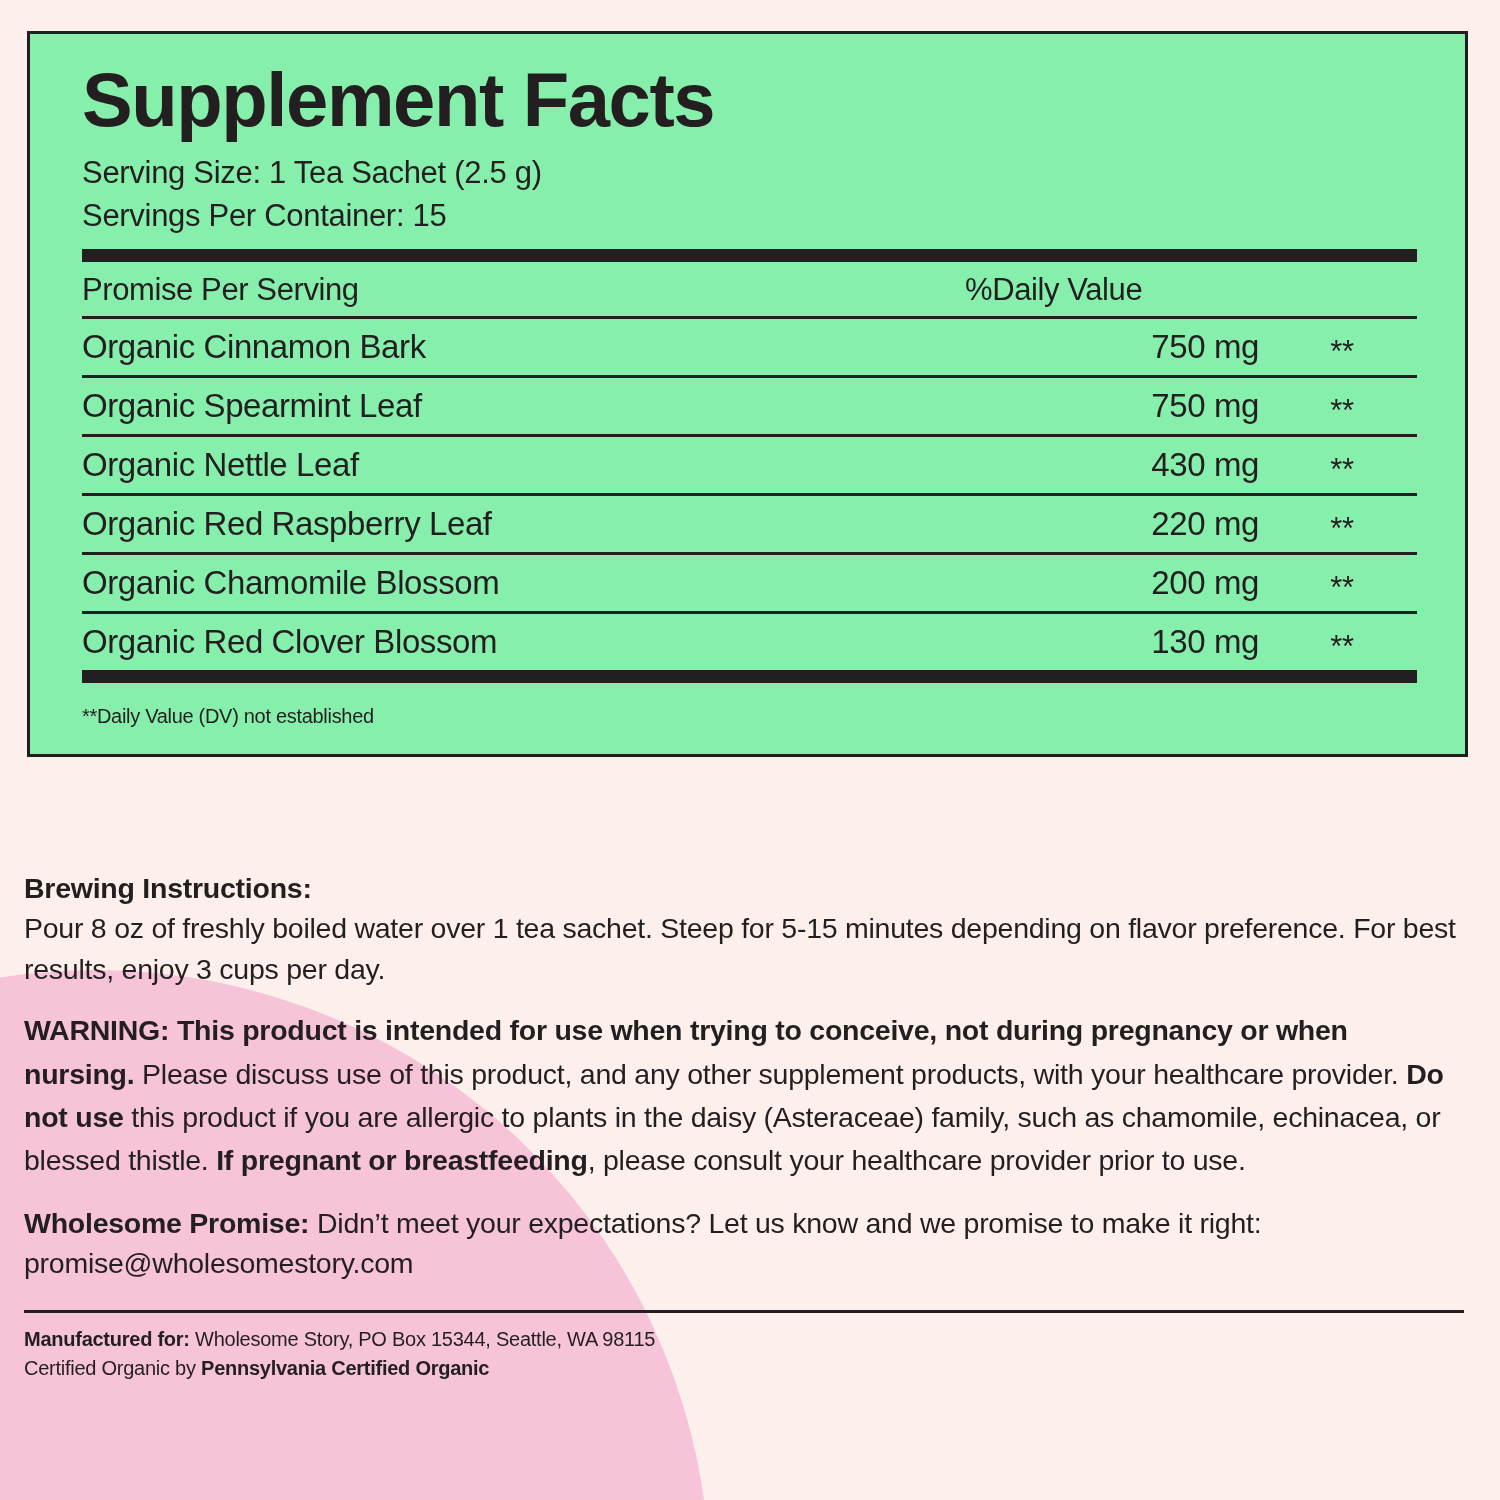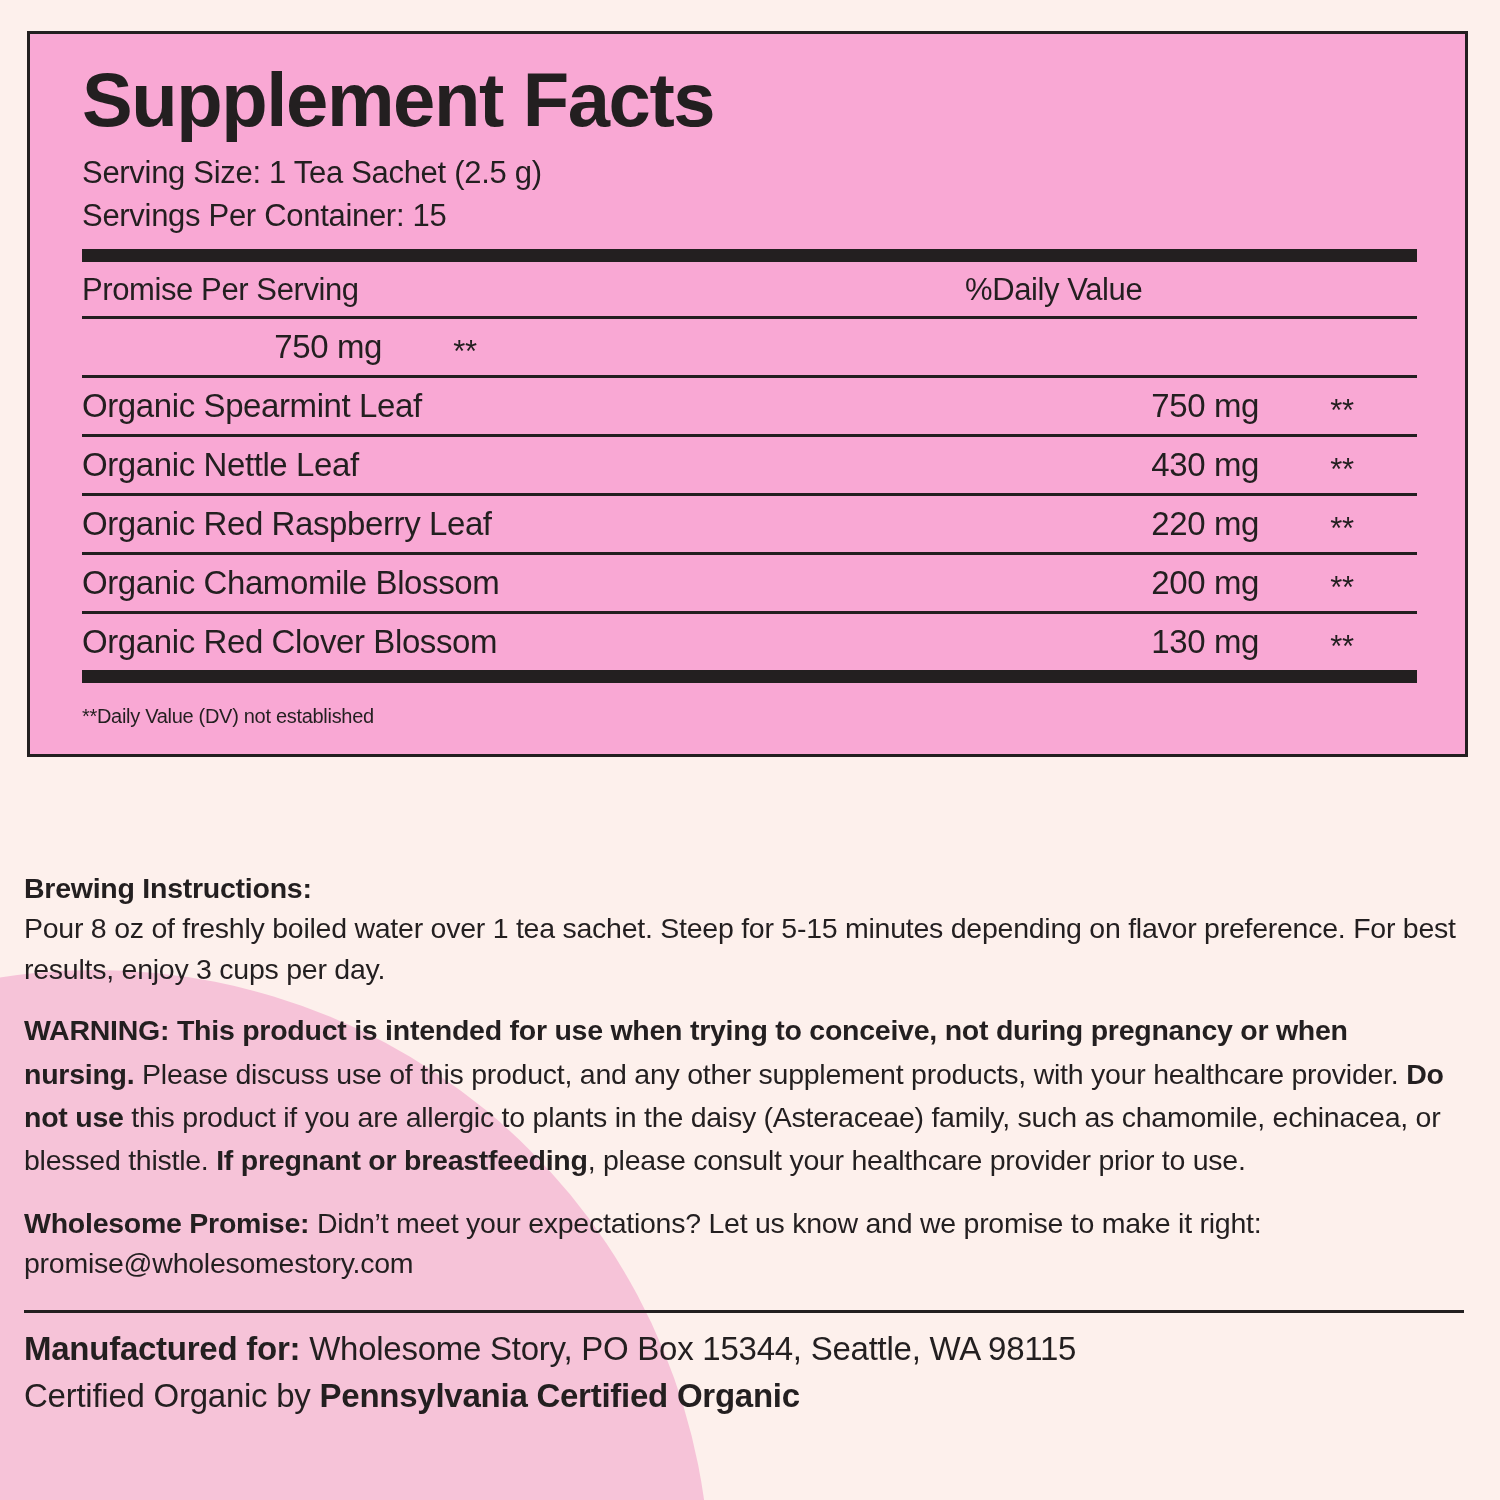--- a/index.html
+++ b/index.html
@@ -37,21 +37,21 @@
   }
 
   
   .facts-panel {
     position: absolute;
     left: 27px;
     top: 31px;
     width: 1441px;
     box-sizing: border-box;
     border: 3px solid #231f20;
-    background: #f9a8d4;
+    background: #86efac;
     padding: 26px 48px 26px 52px;
   }
   .facts-title {
     font-size: 76px;
     font-weight: bold;
     letter-spacing: -1.4px;
     line-height: 1.05;
     margin: 0 0 12px 0;
   }
   .serving-line {
@@ -141,21 +141,21 @@
     margin-top: 30px;
     line-height: 1.42;
   }
   .divider {
     height: 3px;
     background: #231f20;
     margin: 26px 0 12px 0;
     width: 100%;
   }
   .mfg-line {
-    font-size: 33px;
+    font-size: 20px;
     line-height: 1.45;
   }
 </style>
 </head>
 <body>
 
 <div class="page">
 
   <div class="pink-swoosh"></div>
 
@@ -171,20 +171,21 @@
       <div class="rule-thick"></div>
 
       <div class="facts-row header-row">
         <div class="nutrient">Promise Per Serving</div>
         <div class="dv-head">%Daily Value</div>
       </div>
 
       <div class="rule-thin"></div>
 
       <div class="facts-row">
+        <div class="nutrient">Organic Cinnamon Bark</div>
         <div class="amount">750 mg</div>
         <div class="dv dv-star">**</div>
       </div>
       <div class="rule-thin"></div>
 
       <div class="facts-row">
         <div class="nutrient">Organic Spearmint Leaf</div>
         <div class="amount">750 mg</div>
         <div class="dv dv-star">**</div>
       </div>

